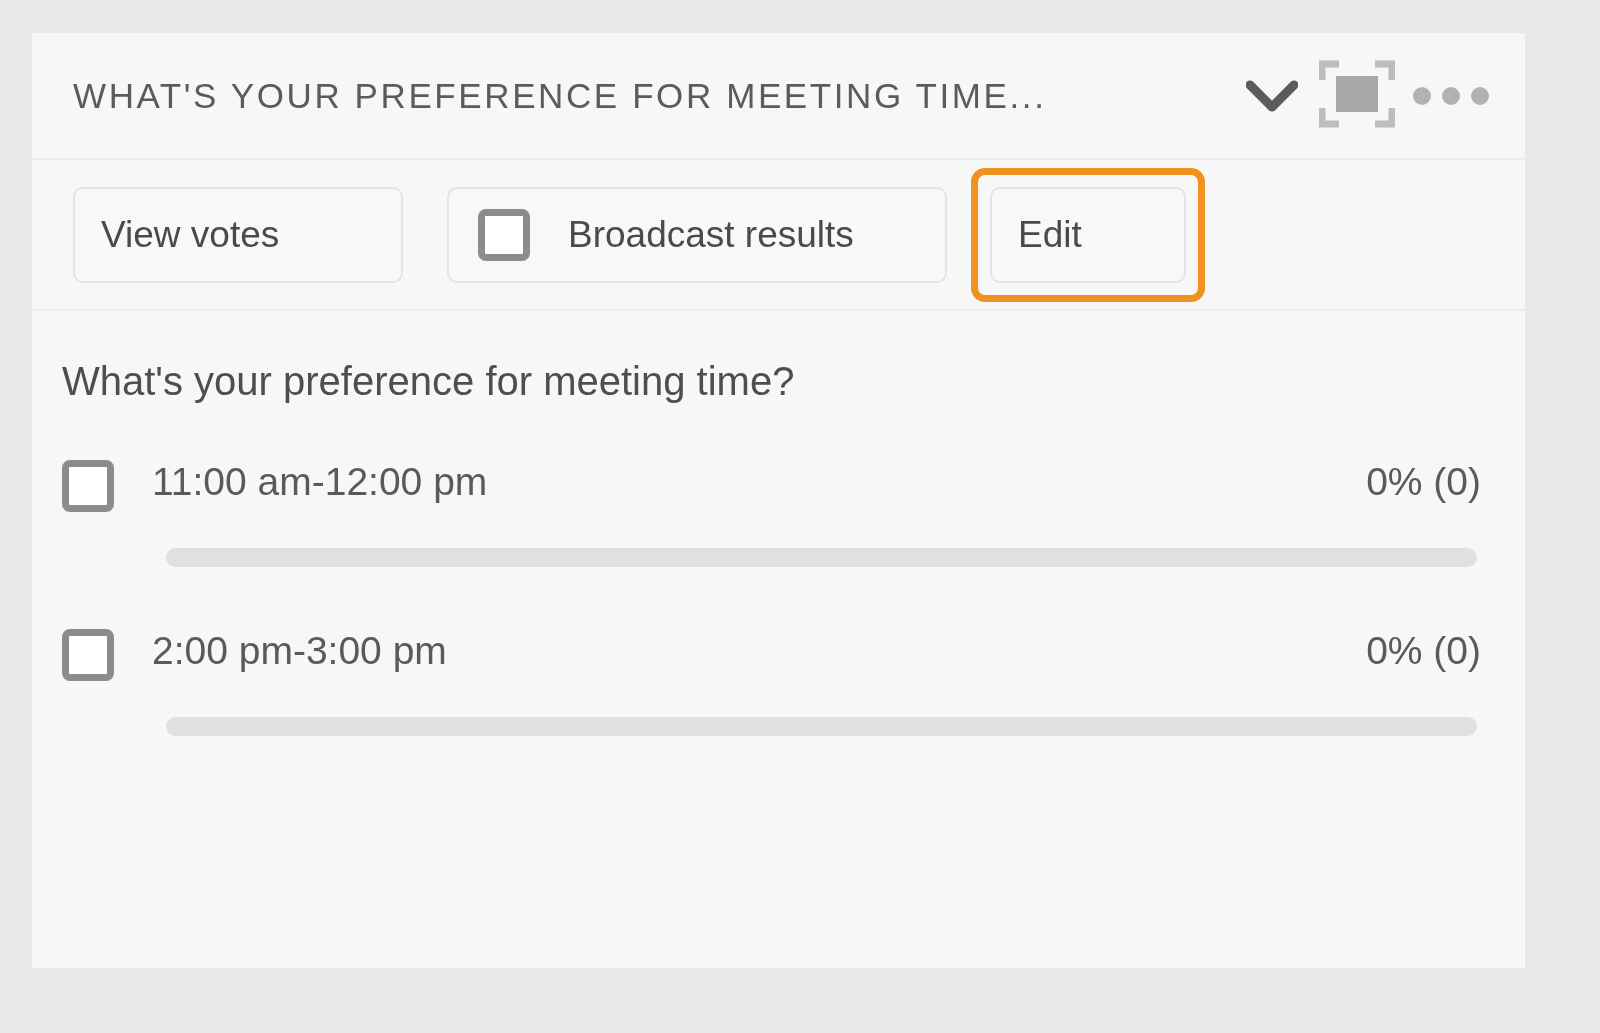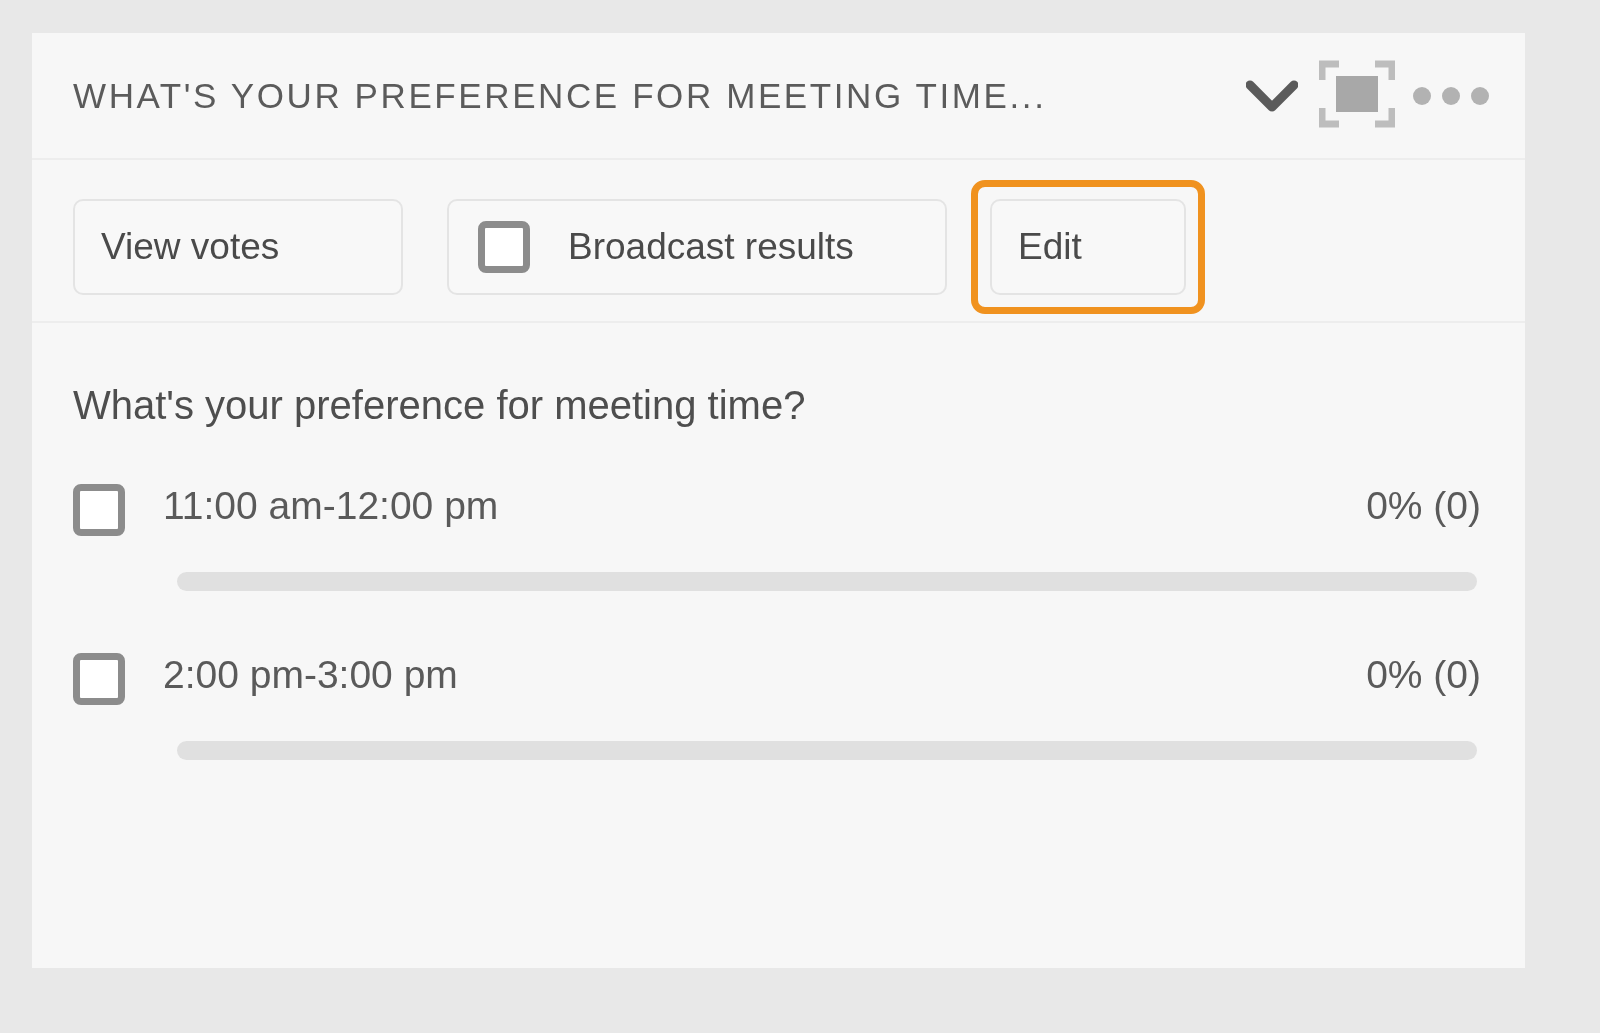--- a/index.html
+++ b/index.html
@@ -27,21 +27,20 @@
   .panel {
     position: absolute;
     left: 32px;
     top: 33px;
     width: 1493px;
     height: 935px;
     background: #f7f7f7;
     box-sizing: border-box;
     display: flex;
     flex-direction: column;
-    gap: 12px;
   }
 
   
   .panel-header {
     position: relative;
     height: 127px;
     flex: 0 0 127px;
     display: flex;
     align-items: center;
     padding: 0 28px 0 41px;
@@ -163,21 +162,21 @@
     justify-content: center;
     padding: 12px;
     border: 7px solid #f0921f;
     border-radius: 14px;
     box-sizing: border-box;
   }
 
   
   .panel-body {
     flex: 1 1 auto;
-    padding: 48px 44px 0 41px;
+    padding: 48px 44px 0 30px;
     box-sizing: border-box;
     background: #f7f7f7;
   }
   .poll-question {
     font-size: 40px;
     color: #4e4e4e;
     margin: 0 0 56px 0;
     font-weight: 400;
   }
 

